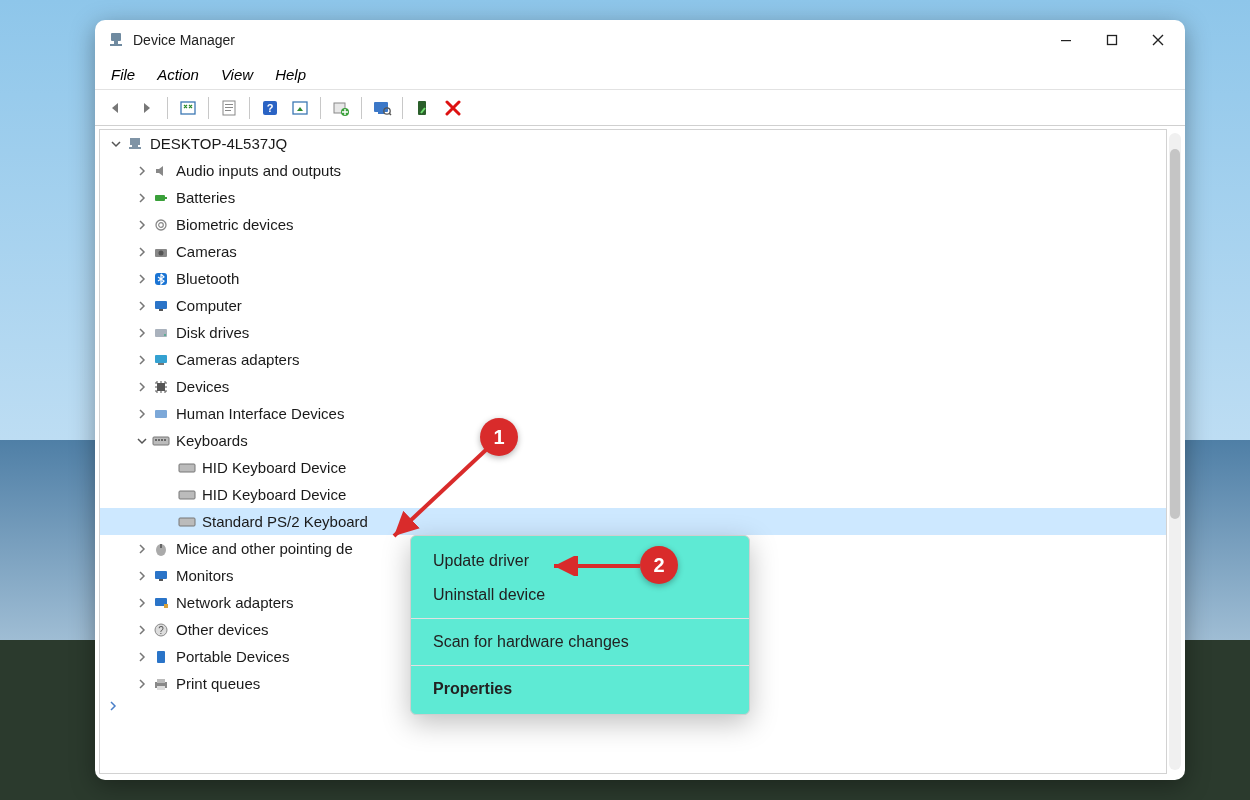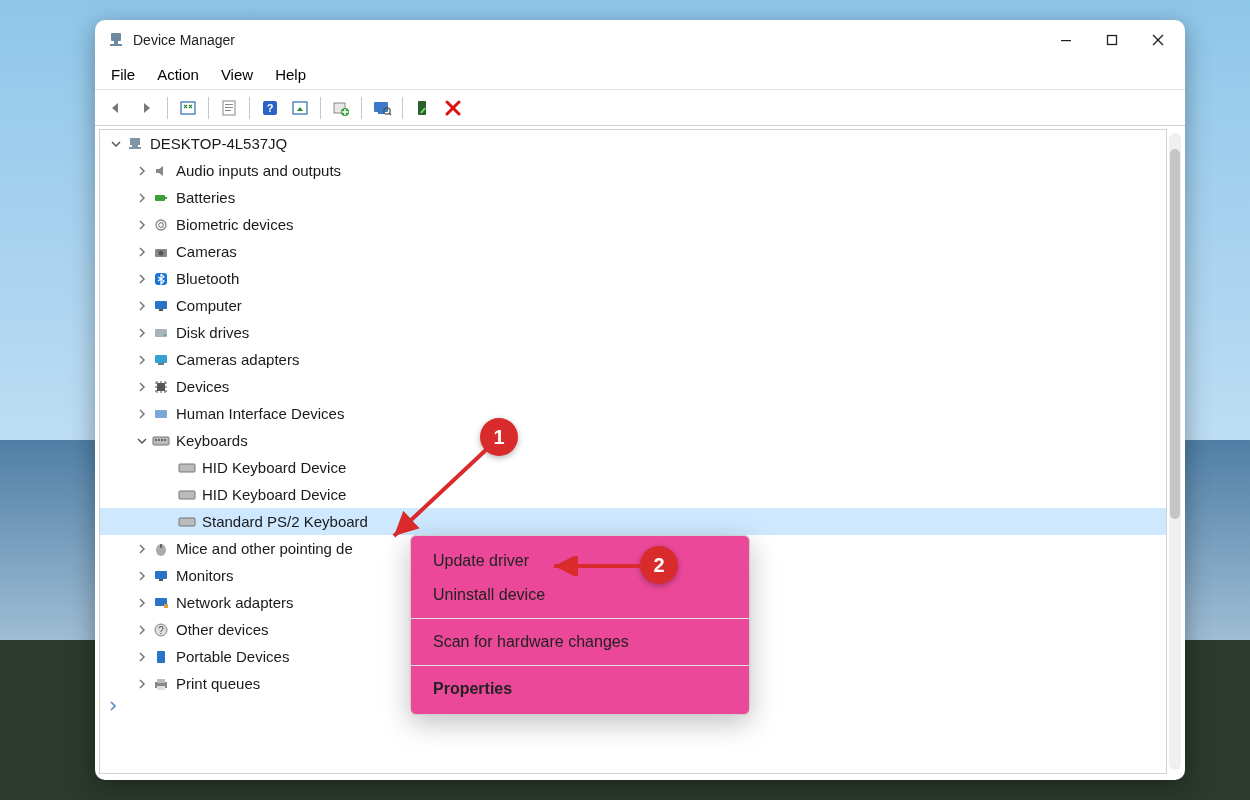--- a/index.html
+++ b/index.html
@@ -41,20 +41,21 @@
     width: 46px; height: 40px; display:flex; align-items:center; justify-content:center;
     color:#222;
   }
 
   
   .menubar {
     height: 30px; display:flex; align-items:center; gap: 2px;
     padding: 0 6px;
     border-bottom: 1px solid #e2e2e2;
     font-size: 15px;
+    font-style: italic;
   }
   .menu-item { padding: 3px 10px; border-radius:2px; }
 
   
   .toolbar {
     height: 36px; display:flex; align-items:center; gap:2px;
     padding: 0 8px;
     border-bottom: 1px solid #d0d0d0;
     background:#fff;
   }
@@ -106,21 +107,21 @@
 
   .truncated-row {
     padding-left:8px; height:20px; color:#4a7fc8; font-size:15px;
   }
 
   
   .context-menu {
     position:absolute;
     left:410px; top:535px;
     width:340px;
-    background:#ec4899;
+    background:#5eead4;
     border:1px solid #cfcfcf;
     border-radius:6px;
     box-shadow:0 8px 28px rgba(0,0,0,0.25);
     padding:8px 0;
     font-size:16px;
   }
   .ctx-item {
     padding:8px 22px; color:#222;
   }
   .ctx-sep { height:1px; background:#e1e1e1; margin:6px 0; }

